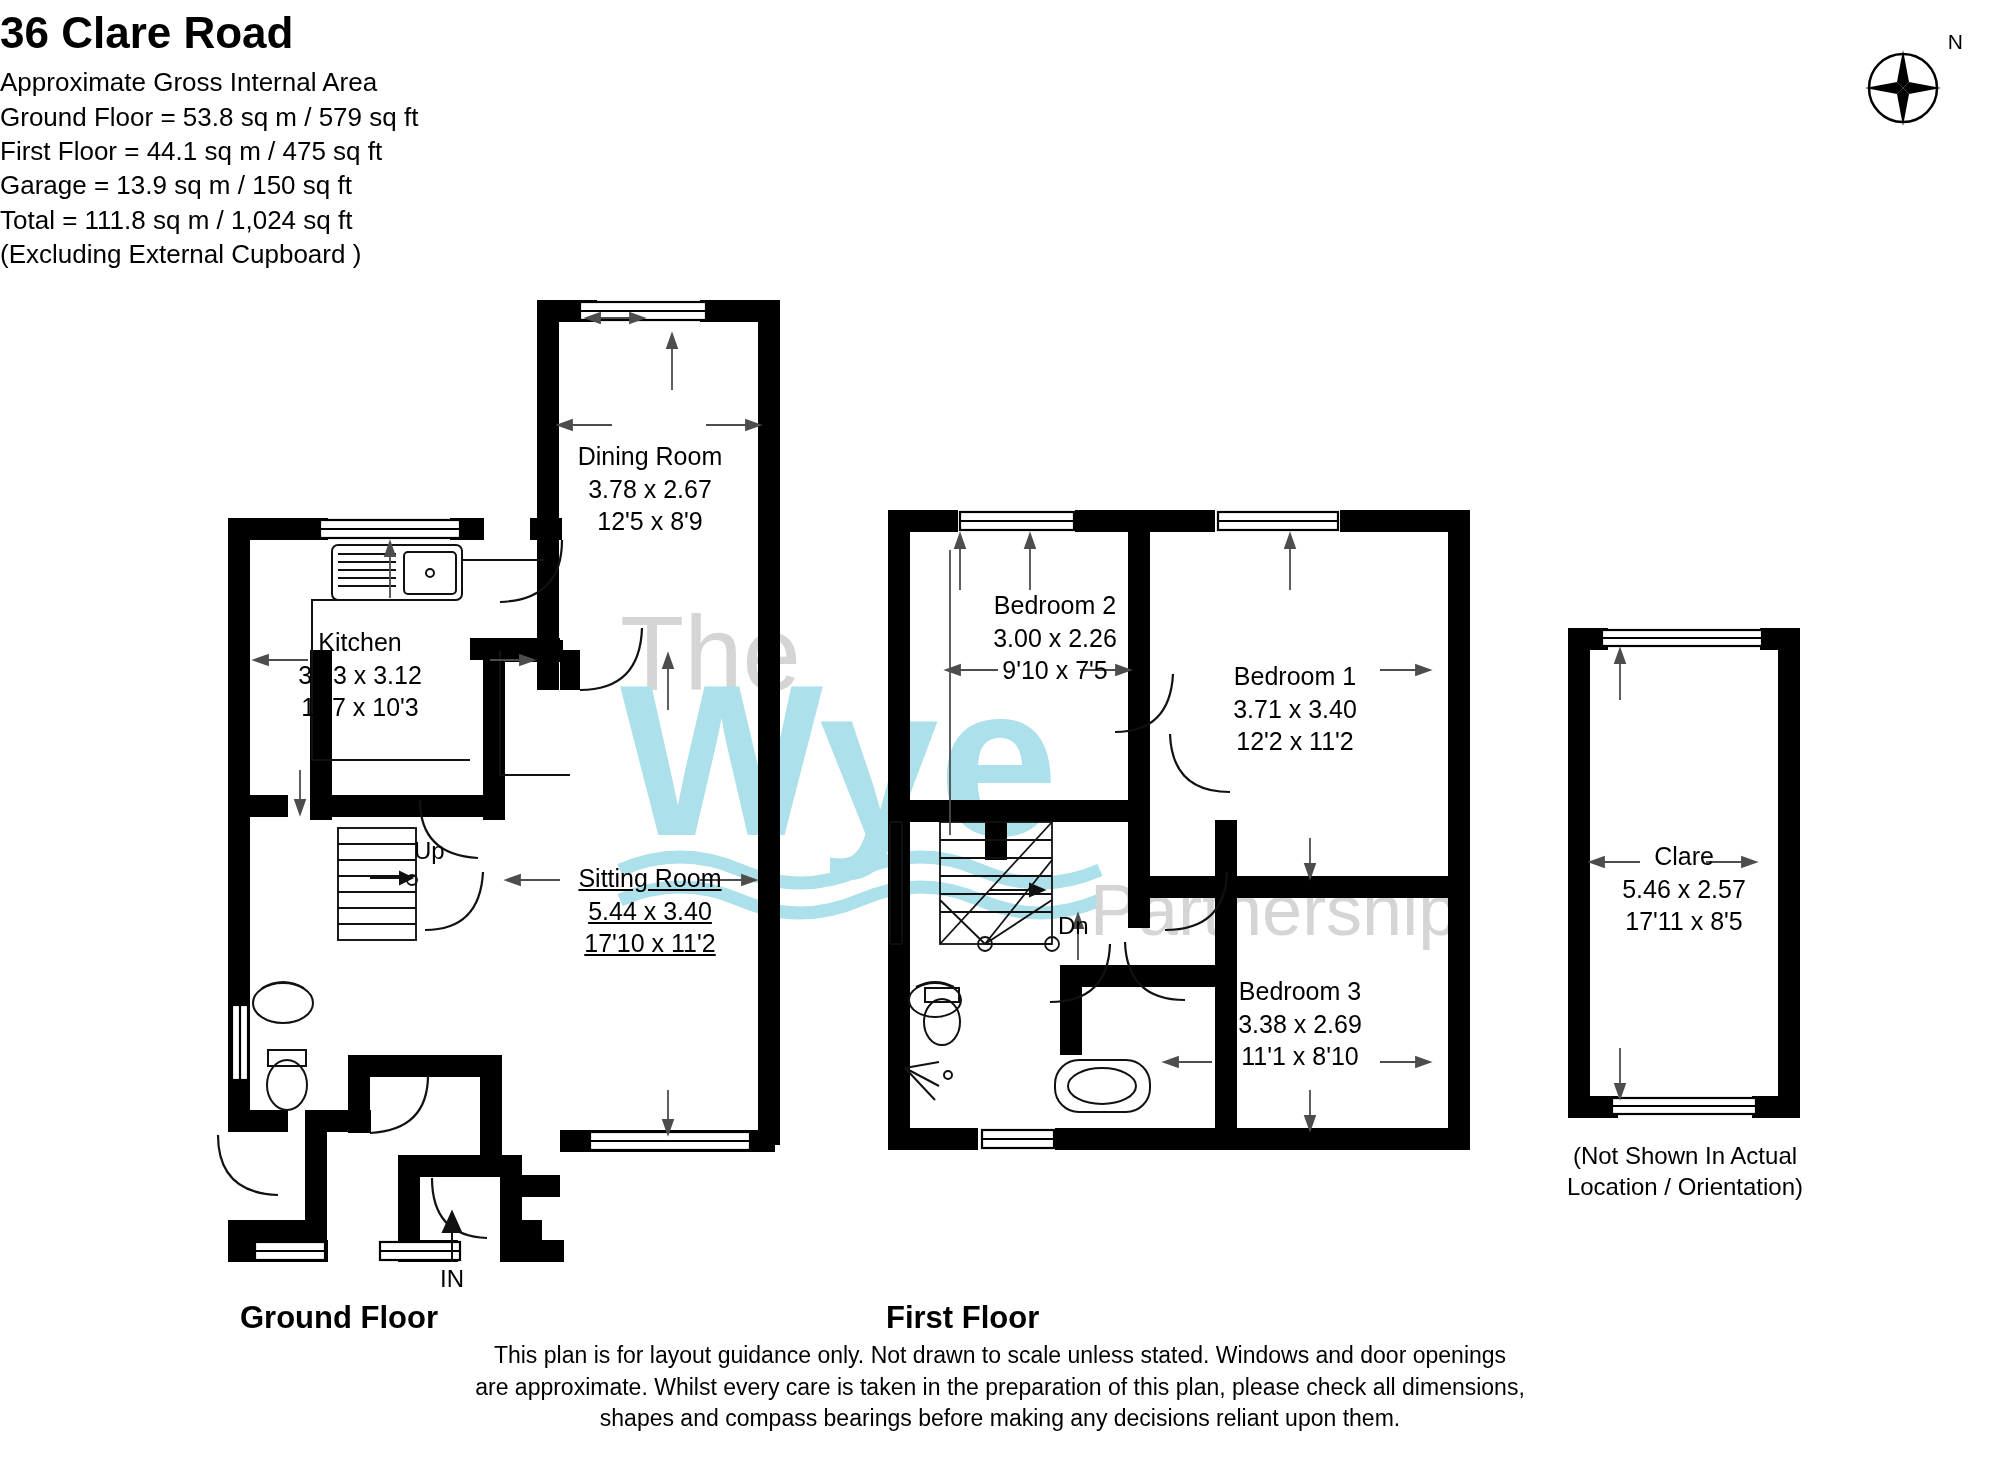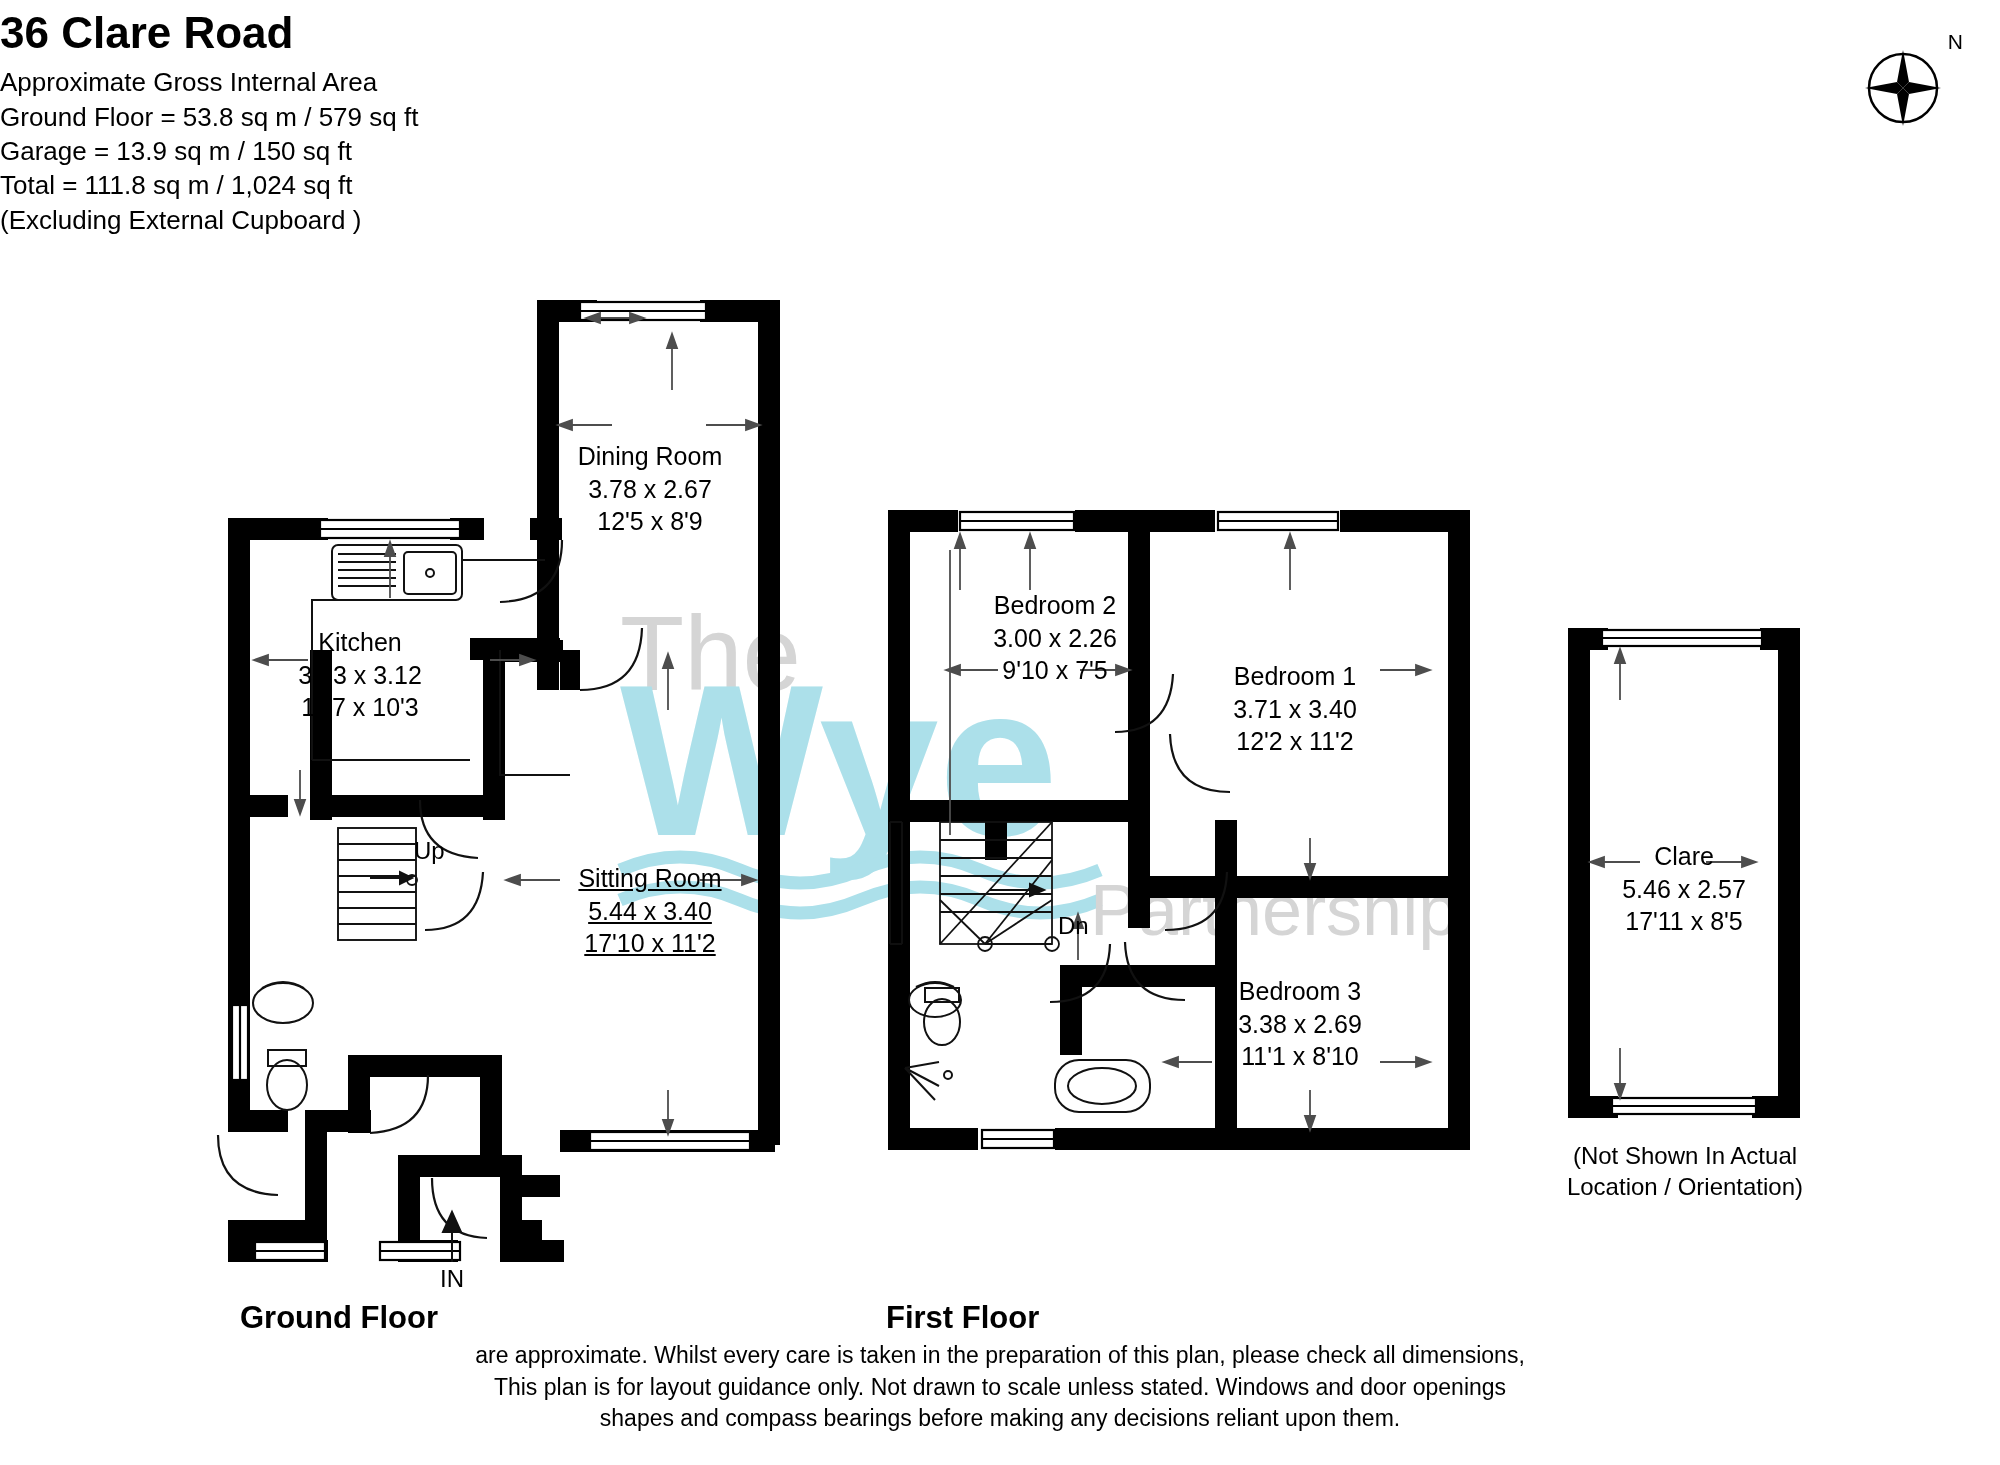--- a/index.html
+++ b/index.html
@@ -132,20 +132,21 @@
     white-space: pre;
   }
 </style>
 </head>
 <body>
 
 <div id="header">
   <div id="plan-title">36 Clare Road</div>
   <div class="area-line">Approximate Gross Internal Area</div>
   <div class="area-line">Ground Floor = 53.8 sq m / 579 sq ft</div>
+  <div class="area-line">First Floor = 44.1 sq m / 475 sq ft</div>
   <div class="area-line">Garage = 13.9 sq m / 150 sq ft</div>
   <div class="area-line">Total = 111.8 sq m / 1,024 sq ft</div>
   <div class="area-line">(Excluding External Cupboard )</div>
 </div>
 
 <div id="compass">
   <span class="n-label">N</span>
   <svg width="110" height="105" viewBox="0 0 110 105">
     <circle cx="48" cy="58" r="34" fill="none" stroke="#000" stroke-width="2.5"></circle>
 
@@ -518,21 +519,21 @@
 
 <div class="small-note" style="left:1530px; top:1140px; width:310px;">
   <span style="display:block;">(Not Shown In Actual</span>
   <span style="display:block;">Location / Orientation)</span>
 </div>
 
 <div class="floor-caption" style="left:211px; top:1300px;margin-left:29px;">Ground Floor</div>
 <div class="floor-caption" style="left:886px; top:1300px;">First Floor</div>
 
 <div id="footer">
+  <div class="footer-line">This plan is for layout guidance only. Not drawn to scale unless stated. Windows and door openings</div>
   <div class="footer-line">are approximate. Whilst every care is taken in the preparation of this plan, please check all dimensions,</div>
-  <div class="footer-line">This plan is for layout guidance only. Not drawn to scale unless stated. Windows and door openings</div>
   <div class="footer-line">shapes and compass bearings before making any decisions reliant upon them.</div>
   <div class="credit-line">
     
     <span style="display:inline-block;width:40px;"></span>
     
   </div>
 </div>
 
 </body></html>

